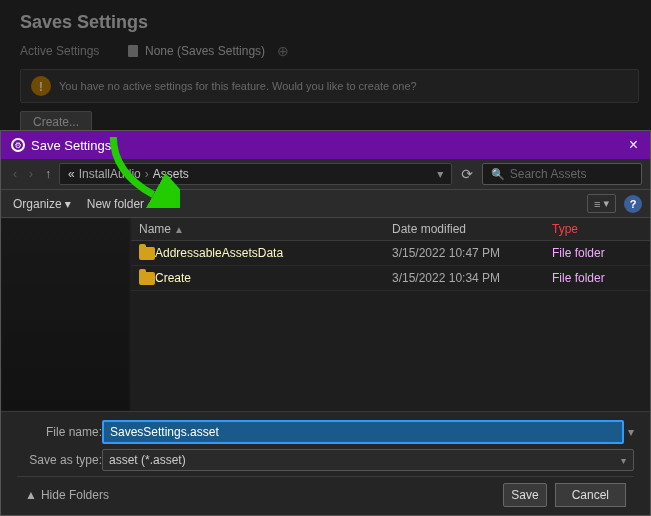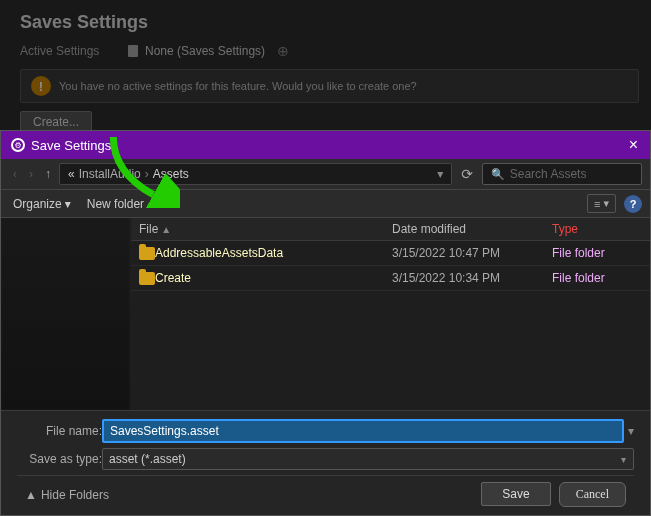--- a/index.html
+++ b/index.html
@@ -458,34 +458,33 @@
       gap: 4px;
     }
     .action-btns {
       display: flex;
       gap: 8px;
     }
     .save-btn {
       background: #3a3a3a;
       border: 1px solid #666;
       color: #ddd;
-      padding: 4px 20px;
+      padding: 4px 7px;
       cursor: pointer;
       font-size: 12px;
       border-radius: 2px;
     }
     .cancel-btn {
       background: #3a3a3a;
       border: 1px solid #666;
       color: #ddd;
       padding: 4px 16px;
       cursor: pointer;
       font-size: 12px;
-      border-radius: 6px;
-      font-family: Liberation Serif, serif;
+      border-radius: 0;
     }
 
     
     .save-btn-wrap {
       position: relative;
       display: inline-block;
     }
   </style>
 </head>
 <body>
@@ -569,21 +568,21 @@
   <div class="file-list-container">
 
     <div class="sidebar-panel">
       <div class="sidebar-placeholder"></div>
     </div>
 
     <div class="file-list">
 
       <div class="file-list-header">
         <span class="col-name">
-          <span>File</span>
+          <span>Name</span>
           <span class="sort-arrow">▲</span>
         </span>
         <span class="col-date">Date modified</span>
         <span class="col-type">Type</span>
       </div>
 
       <div class="file-list-scroll">
         <div class="file-row">
           <div class="folder-icon-shape"></div>
           <span class="file-name">AddressableAssetsData</span>

